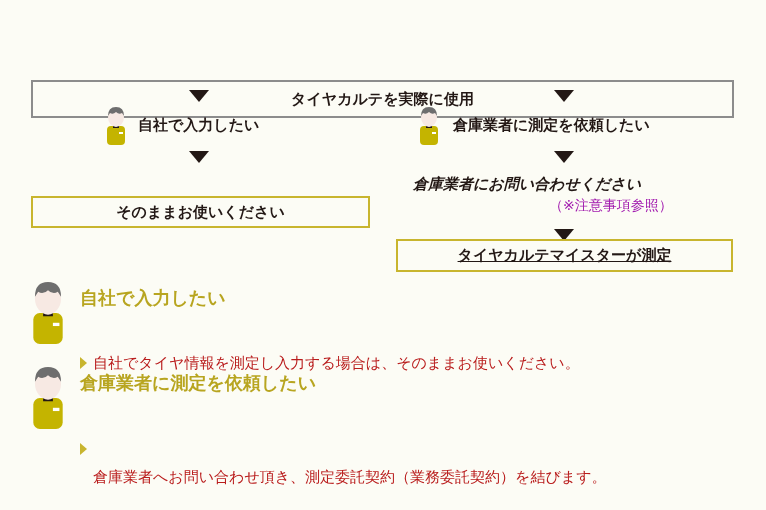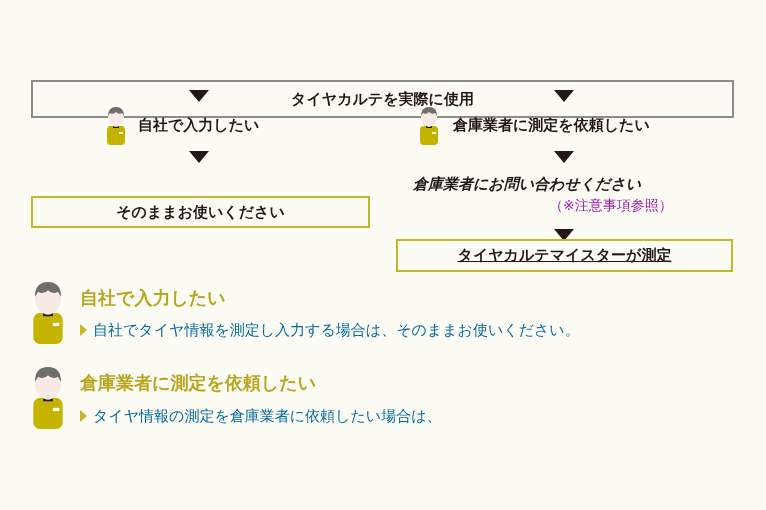--- a/index.html
+++ b/index.html
@@ -16,21 +16,21 @@
   .box-gray { border: 2px solid #8c8c8c; }
   .box-gold { border: 2px solid #c8b52e; }
   .arrow {
     position: absolute; width: 0; height: 0;
     border-left: 10px solid transparent; border-right: 10px solid transparent;
     border-top: 12px solid #231815;
   }
   .step { position: absolute; font-weight: bold; font-size: 15px; color: #231815; white-space: nowrap; }
   .note { position: absolute; font-size: 14px; color: #a21caf; white-space: nowrap; }
   .section-title { position: absolute; font-weight: bold; font-size: 18px; color: #b8a520; white-space: nowrap; }
-  .section-text { position: absolute; font-size: 15px; color: #0369a1; white-space: nowrap; line-height: 28px; }
+  .section-text { position: absolute; font-size: 15px; color: #b91c1c; white-space: nowrap; line-height: 28px; margin-top: 33px; }
   .tri {
     display: inline-block; width: 0; height: 0; vertical-align: middle;
     border-top: 6px solid transparent; border-bottom: 6px solid transparent;
     border-left: 7px solid #c8b52e; margin-right: 6px; position: relative; top: -1px;
   }
   .person svg { display: block; }
 </style>
 </head>
 <body>
 
@@ -91,14 +91,15 @@
   <svg width="36" height="62" viewBox="0 0 22 38">
     <rect x="2" y="19" width="18" height="19" rx="4" fill="#c4b400"></rect>
     <rect x="8" y="18" width="6" height="3" fill="#231815"></rect>
     <rect x="14" y="25" width="4" height="2" fill="#ffffff"></rect>
     <ellipse cx="11" cy="10" rx="8" ry="10" fill="#f7e9e3"></ellipse>
     <path d="M3 9 Q3 0 11 0 Q19 0 19 9 L17 6 Q14 8 11 5 Q8 8 5 6 Z" fill="#6e6e6e"></path>
   </svg>
 </div>
 <div class="section-title" style="left:80px;top:371px;">倉庫業者に測定を依頼したい</div>
 <div class="section-text" style="left:80px;top:402px;">
-  <span class="tri"></span><span>タイヤ情報の測定を倉庫業者に依頼したい場合は、</span><br>
+  <span class="tri"></span><br>
+  <span style="padding-left:13px;">倉庫業者へお問い合わせ頂き、測定委託契約（業務委託契約）を結びます。</span>
 </div>
 
 </body></html>

